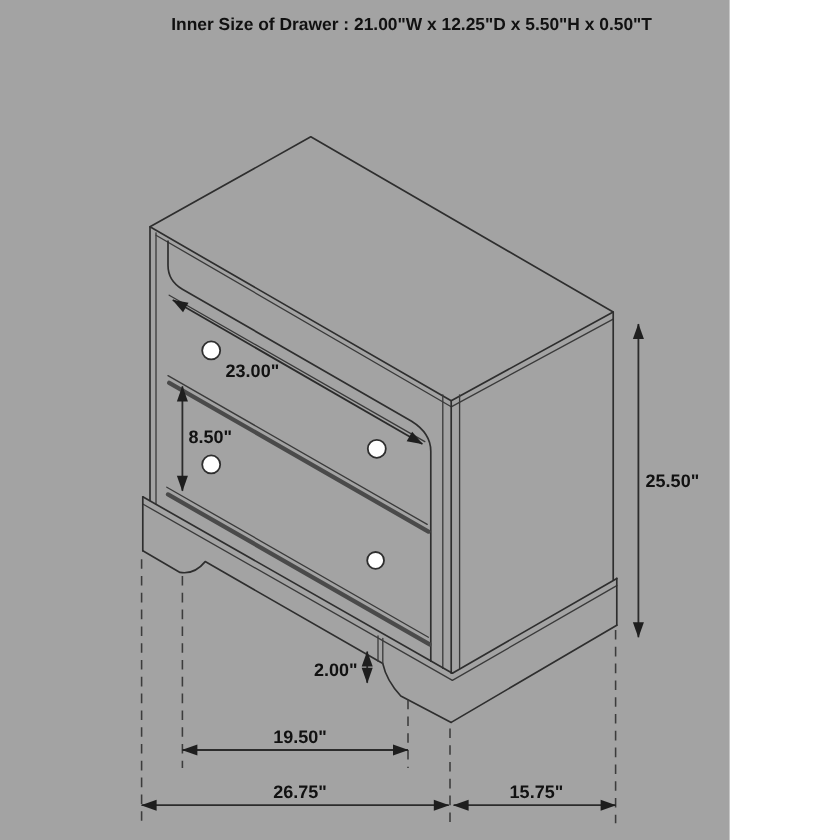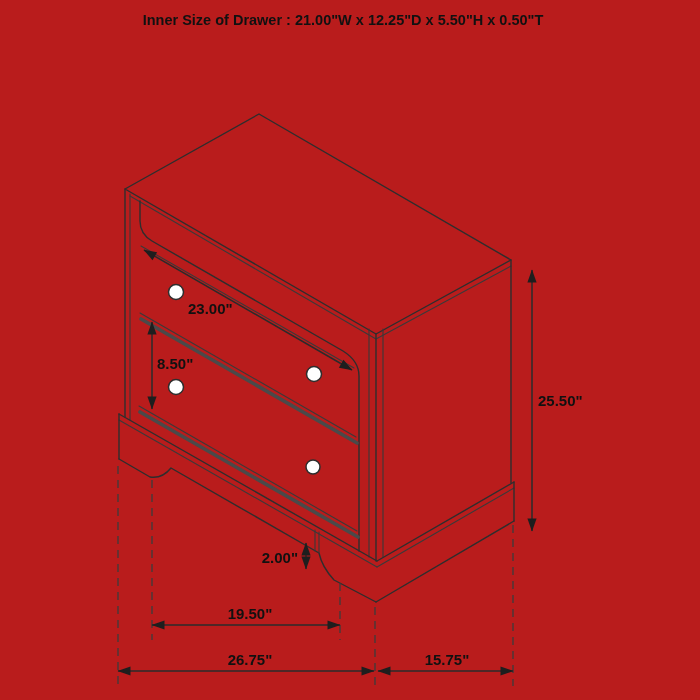--- a/index.html
+++ b/index.html
@@ -6,23 +6,23 @@
     margin: 0;
     padding: 0;
     background: #ffffff;
     width: 700px;
     height: 700px;
     overflow: hidden;
     font-family: "Liberation Sans", sans-serif;
   }
   .stage {
     position: relative;
-    width: 700px;
+    width: 608px;
     height: 700px;
-    background: #b91c1c;
+    background: #a3a3a3;
   }
   svg { display: block; }
   
   .edge   { fill: none; stroke: #2e2e2e; stroke-width: 1.4; stroke-linecap: round; stroke-linejoin: round; }
   .edge2  { fill: none; stroke: #3a3a3a; stroke-width: 1.1; stroke-linecap: round; stroke-linejoin: round; }
   .thick  { fill: none; stroke: #4a4a4a; stroke-width: 3.6; stroke-linecap: round; }
   .dim    { fill: none; stroke: #2b2b2b; stroke-width: 1.5; }
   .dashed { fill: none; stroke: #3c3c3c; stroke-width: 1.3; stroke-dasharray: 8 6; }
   .knob   { fill: #ffffff; stroke: #2e2e2e; stroke-width: 1.5; }
   .dimtext {

